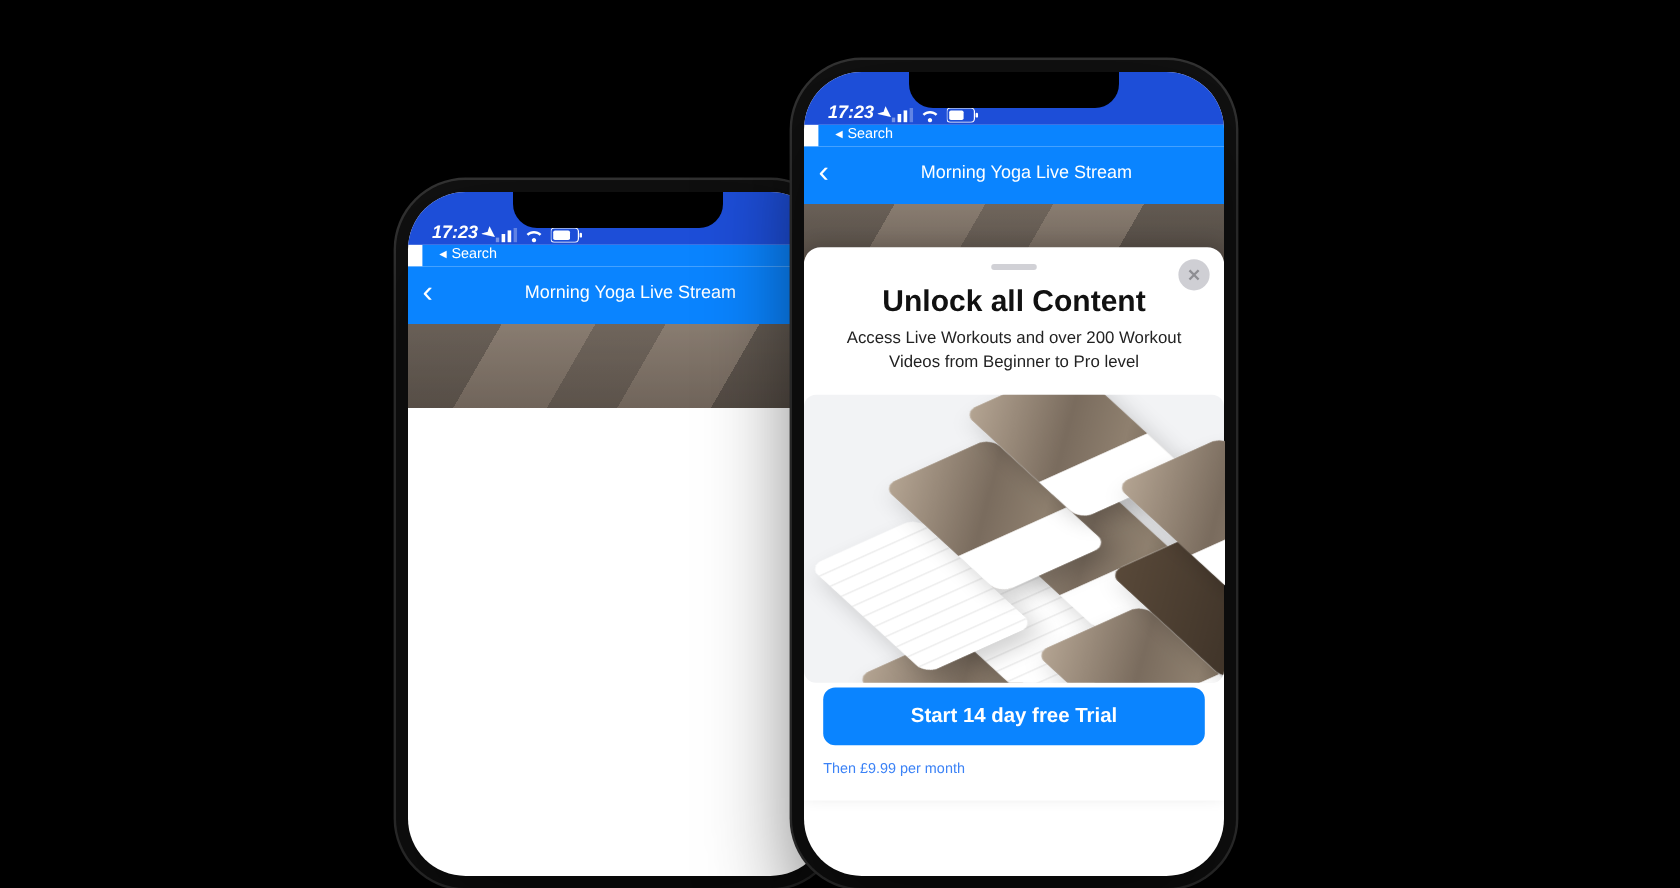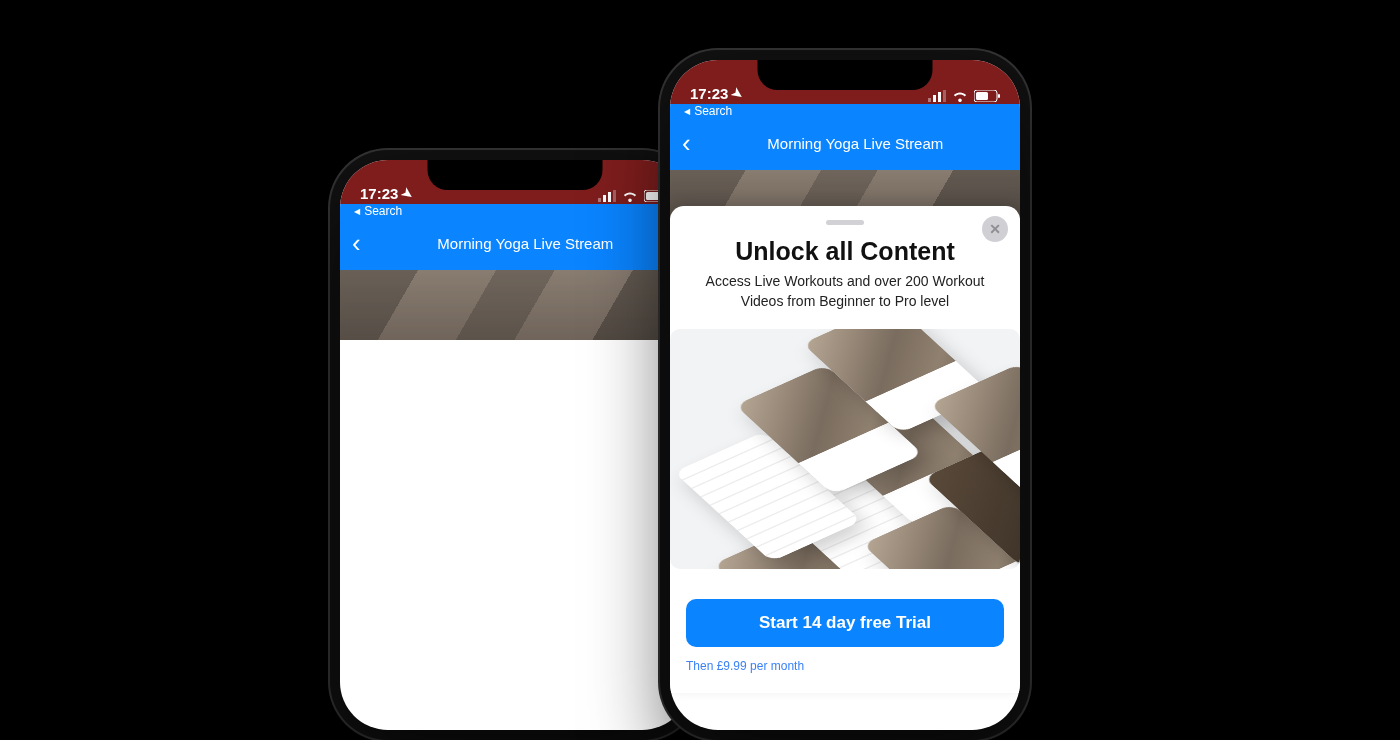--- a/index.html
+++ b/index.html
@@ -18,31 +18,31 @@
   .phone.big   { left: 670px; top: 60px;  height: 670px; z-index: 2; }
 
   .notch {
     position: absolute; top: 0; left: 50%; transform: translateX(-50%);
     width: 175px; height: 30px; background: #000;
     border-bottom-left-radius: 20px; border-bottom-right-radius: 20px;
     z-index: 10;
   }
 
   .statusbar {
-    height: 44px; background: #7f1d1d; color: #fff; display: flex;
-    align-items: flex-end; justify-content: space-between;
-    padding: 0 20px 2px 20px; font-size: 15px; font-weight: 600;
+    height: 44px; background: #1d4ed8; color: #fff; display: flex;
+    align-items: flex-end; justify-content: flex-start;
+    padding: 0 20px 2px 20px; font-size: 15px; font-weight: 600; font-style: italic;
   }
   .status-left { display:flex; align-items:center; gap:4px; }
   .status-right { display:flex; align-items:center; gap:6px; }
   .status-right svg { fill:#fff; }
 
   .breadcrumb {
     background:#0a84ff; color:#fff; font-size:12px; padding:0 14px 4px 14px;
-    display:flex; align-items:center; gap:4px;
+    display:flex; align-items:center; gap:4px;margin-left:12px;
   }
   .breadcrumb::before { content:"◀"; font-size:8px; }
 
   .navbar {
     background:#0a84ff; color:#fff; display:flex; align-items:center;
     padding:8px 12px 14px 12px; gap:12px;
   }
   .navbar .back { font-size:26px; line-height:1; font-weight:300; }
   .navbar .title { font-size:15px; font-weight:500; flex:1; text-align:center; }
 
@@ -225,18 +225,18 @@
           <div class="card ui" style="left:  60px; top:  60px;"></div>
           <div class="card" style="left: 170px; top:  10px;"></div>
           <div class="card" style="left: 280px; top: -30px;"></div>
           <div class="card dark" style="left:  30px; top: 300px;"></div>
           <div class="card" style="left: 150px; top: 260px;"></div>
           <div class="card dark" style="left: 260px; top: 210px;"></div>
           <div class="card" style="left: 330px; top: 120px;"></div>
         </div>
       </div>
 
-      <button class="btn primary" style="margin-top:30px">Start 14 day free Trial</button>
+      <button class="btn primary" style="margin-top:4px">Start 14 day free Trial</button>
       <div class="price">Then £9.99 per month</div>
     </div>
   </div>
 
 </div>
 
 </body></html>

